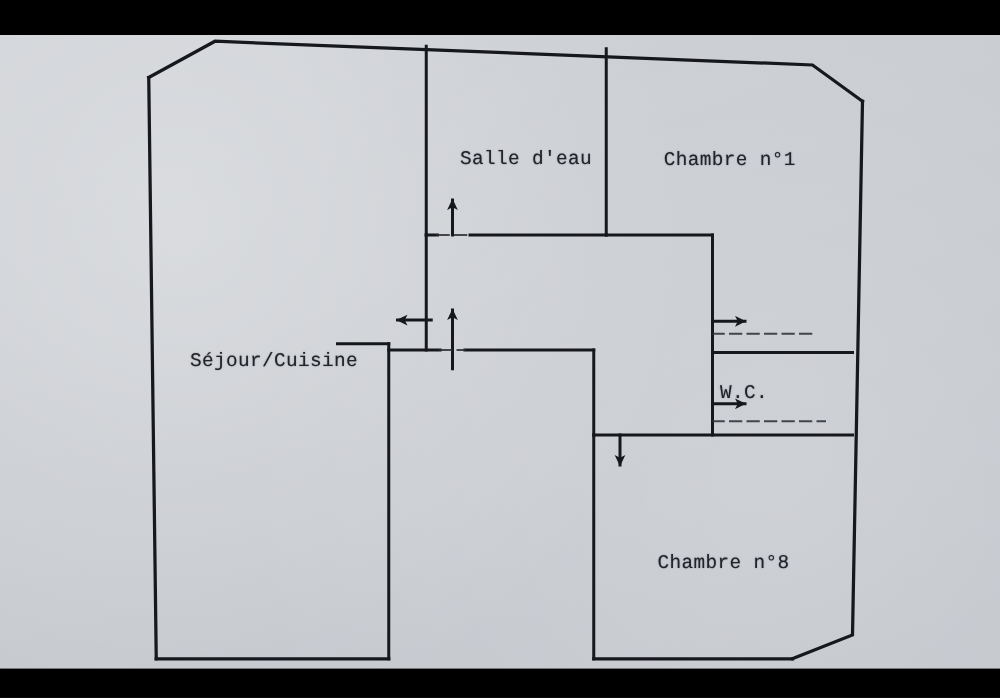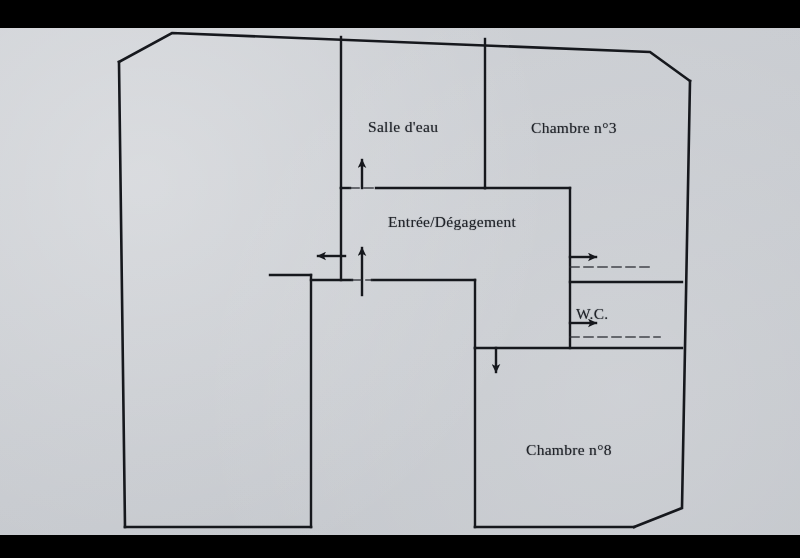--- a/index.html
+++ b/index.html
@@ -47,21 +47,21 @@
   #plan-svg {
     position: absolute;
     left: 0;
     top: 0;
     width: 800px;
     height: 558px;
   }
   .room-label {
     position: absolute;
     color: #21242a;
-    font-family: Liberation Serif, serif;
+    font-family: Liberation Mono, monospace;
     font-size: 15.5px;
     letter-spacing: 0.3px;
     white-space: nowrap;
     text-shadow: 0 0 1.1px rgba(40,44,50,0.55);
     user-select: none;
   }
 </style>
 </head>
 <body>
 
@@ -161,26 +161,26 @@
       <g stroke="#2a2d33" stroke-width="1.6" stroke-dasharray="9 5" opacity="0.85">
         <line x1="350" y1="188" x2="376" y2="188"></line>
         <line x1="352" y1="280" x2="372" y2="280"></line>
         <line x1="570" y1="267" x2="650" y2="267"></line>
         <line x1="570" y1="337" x2="660" y2="337"></line>
       </g>
 
     </g>
   </svg>
 
+  <div class="room-label" style="left:152px; top:280px;">Séjour/Cuisine</div>
 
   <div class="room-label" style="left:368px; top:118px;">Salle d'eau</div>
 
-  <div class="room-label" style="left:531px; top:119px;">Chambre n°3</div>
+  <div class="room-label" style="left:531px; top:119px;">Chambre n°1</div>
 
-  <div class="room-label" style="left:388px; top:213px;">Entrée/Dégagement</div>
 
   <div class="room-label" style="left:576px; top:305px;">W.C.</div>
 
   <div class="room-label" style="left:526px; top:441px;">Chambre n°8</div>
 
   <div id="bar-top"></div>
   <div id="bar-bottom"></div>
 
 </div>
 

